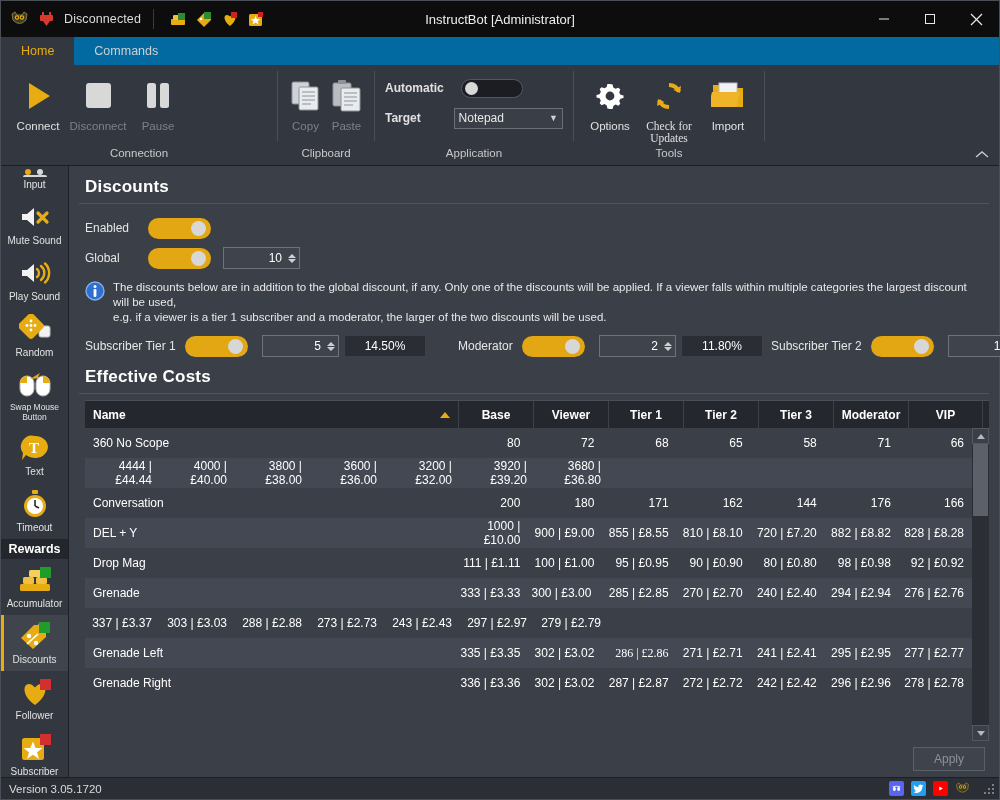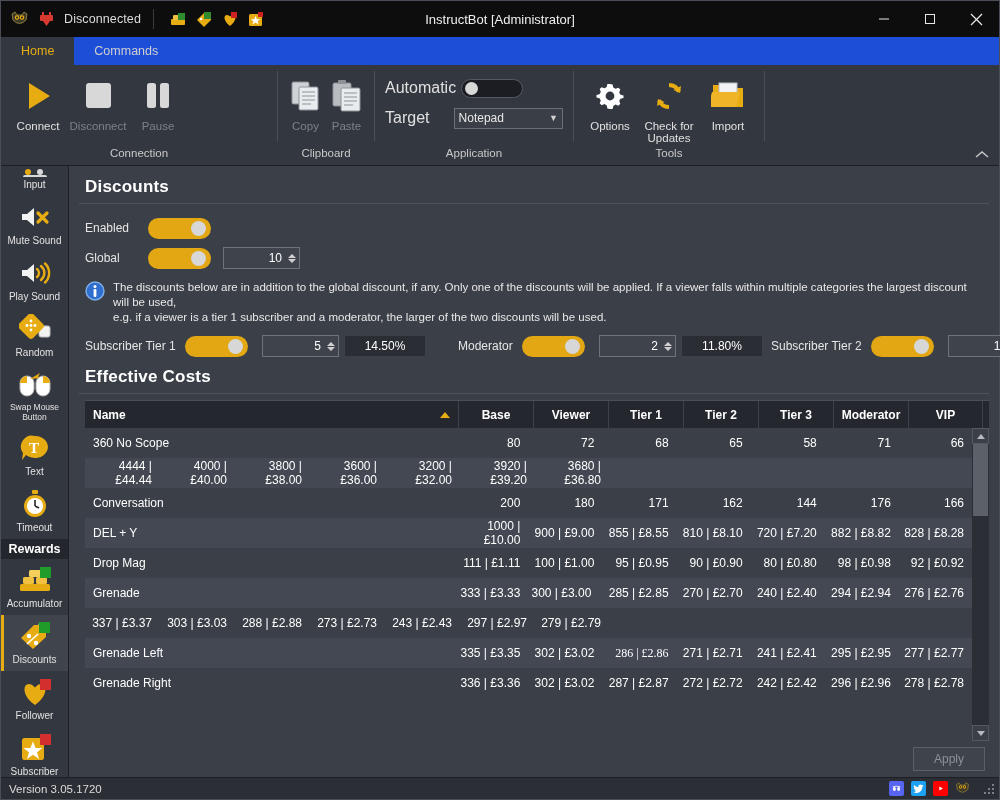--- a/index.html
+++ b/index.html
@@ -35,21 +35,21 @@
     color: #efefef; font-size: 13px; pointer-events: none;
   }
   .tb-buttons { margin-left: auto; display: flex; height: 36px; z-index: 2; }
   .tb-btn {
     width: 46px; height: 36px; display: flex; align-items: center; justify-content: center;
     color: #e8e8e8; font-size: 12px; background: transparent;
   }
   .tb-btn svg { display: block; }
 
   
-  .ribbon-tabs { height: 28px; background: #1d4ed8; display: flex; flex: 0 0 28px; }
+  .ribbon-tabs { height: 28px; background: #0369a1; display: flex; flex: 0 0 28px; }
   .rtab {
     padding: 0 20px; display: flex; align-items: center;
     font-size: 12.5px; color: #cfcfcf; background: transparent;
   }
   .rtab.active { background: #33373f; color: #e8ac13; }
   .ribbon {
     background: #33373f; flex: 0 0 101px; display: flex;
     position: relative; border-bottom: 1px solid #1d1f24;
   }
   .rgroup { display: flex; flex-direction: column; position: relative; }
@@ -59,25 +59,25 @@
     padding-bottom: 4px; height: 18px;
   }
   .rgroup-divider { width: 1px; background: #4a4f57; margin: 6px 0 24px 0; }
   .rbtn {
     width: 58px; display: flex; flex-direction: column; align-items: center;
     gap: 4px; padding-top: 4px; background: transparent;
   }
   .rbtn-ico { height: 40px; display: flex; align-items: center; justify-content: center; }
   .rbtn-lbl { font-size: 11.5px; color: #e0e0e0; text-align: center; line-height: 12px; }
   .rbtn.disabled .rbtn-lbl { color: #7d8189; }
-  .rbtn-wide { width: 60px; }
+  .rbtn-wide { width: 60px; font-family: Liberation Serif, serif; }
 
   .app-group-body { padding: 10px 10px 0 10px; display: block; }
   .app-row { display: flex; align-items: center; height: 26px; margin-bottom: 4px; }
-  .app-row .lbl { font-size: 16px; color: #e0e0e0; width: 58px; }
+  .app-row .lbl { font-size: 12px; color: #e0e0e0; width: 58px; font-weight: bold; }
   .toggle-auto {
     width: 62px; height: 19px; border-radius: 10px; background: #1b1d22;
     border: 1px solid #55595f; position: relative; margin-left: 18px;
   }
   .toggle-auto .knob {
     position: absolute; width: 13px; height: 13px; border-radius: 50%;
     background: #d8d8d8; top: 2px; left: 3px;
   }
   .combo {
     width: 124px; height: 21px; background: #3a3e46; border: 1px solid #6a6f78;

